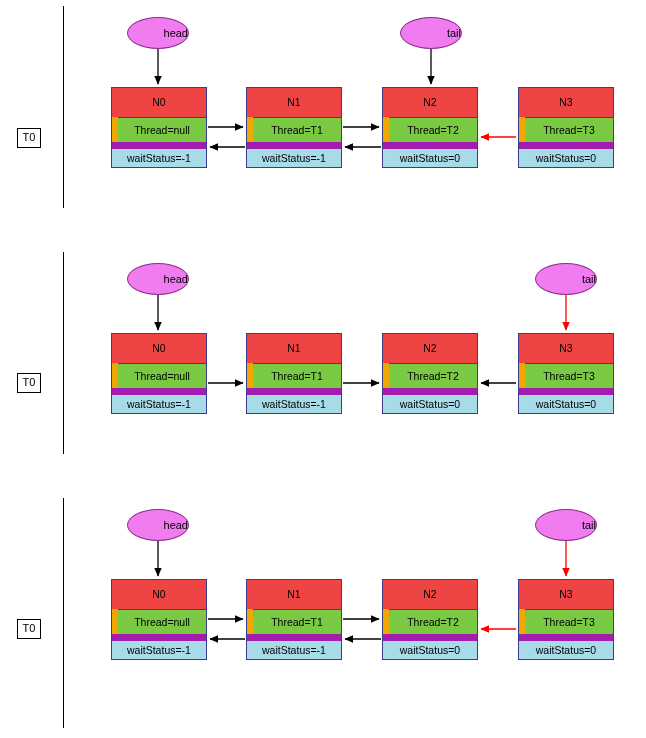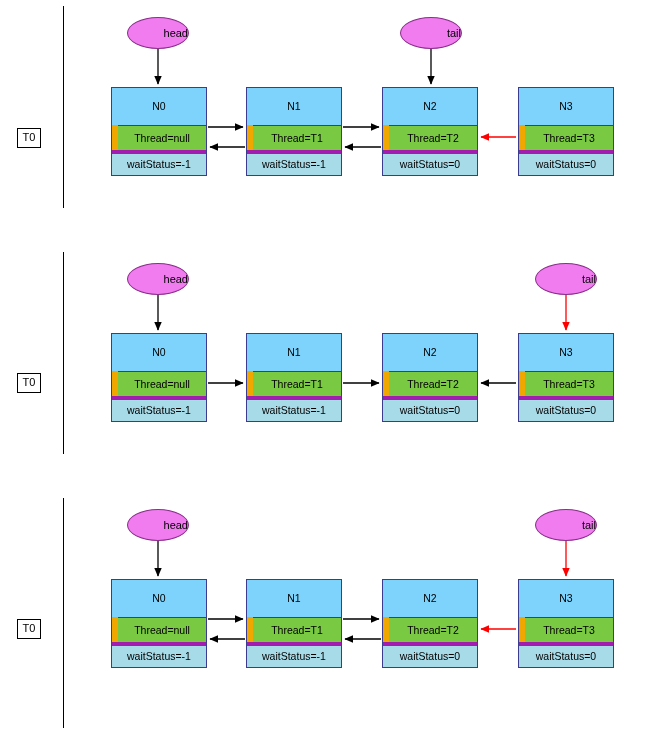--- a/index.html
+++ b/index.html
@@ -46,39 +46,39 @@
   .node .cell {
     box-sizing: border-box;
     font-size: 10.5px;
     color: #000;
     text-align: center;
     line-height: 1;
     white-space: nowrap;
     overflow: hidden;
   }
   .node .cell.title {
-    height: 37px;
-    background: #7dd3fc;
+    height: 29px;
+    background: #ef4444;
     display: flex;
     align-items: center;
     justify-content: center;
   }
   .node .cell.thread {
     height: 25px;
     background: #7ac943;
     border-top: 1px solid #3b3b8f;
     display: flex;
     align-items: center;
     justify-content: center;
     margin-left: 6px;
   }
   .node .cell.ws {
     height: 25px;
     background: #a8dbe8;
-    border-top: 4px solid #a21caf;
+    border-top: 7px solid #a21caf;
     display: flex;
     align-items: center;
     justify-content: center;
   }
   .ellipse {
     position: absolute;
     width: 62px;
     height: 32px;
     border-radius: 50%;
     background: #f07cf0;

